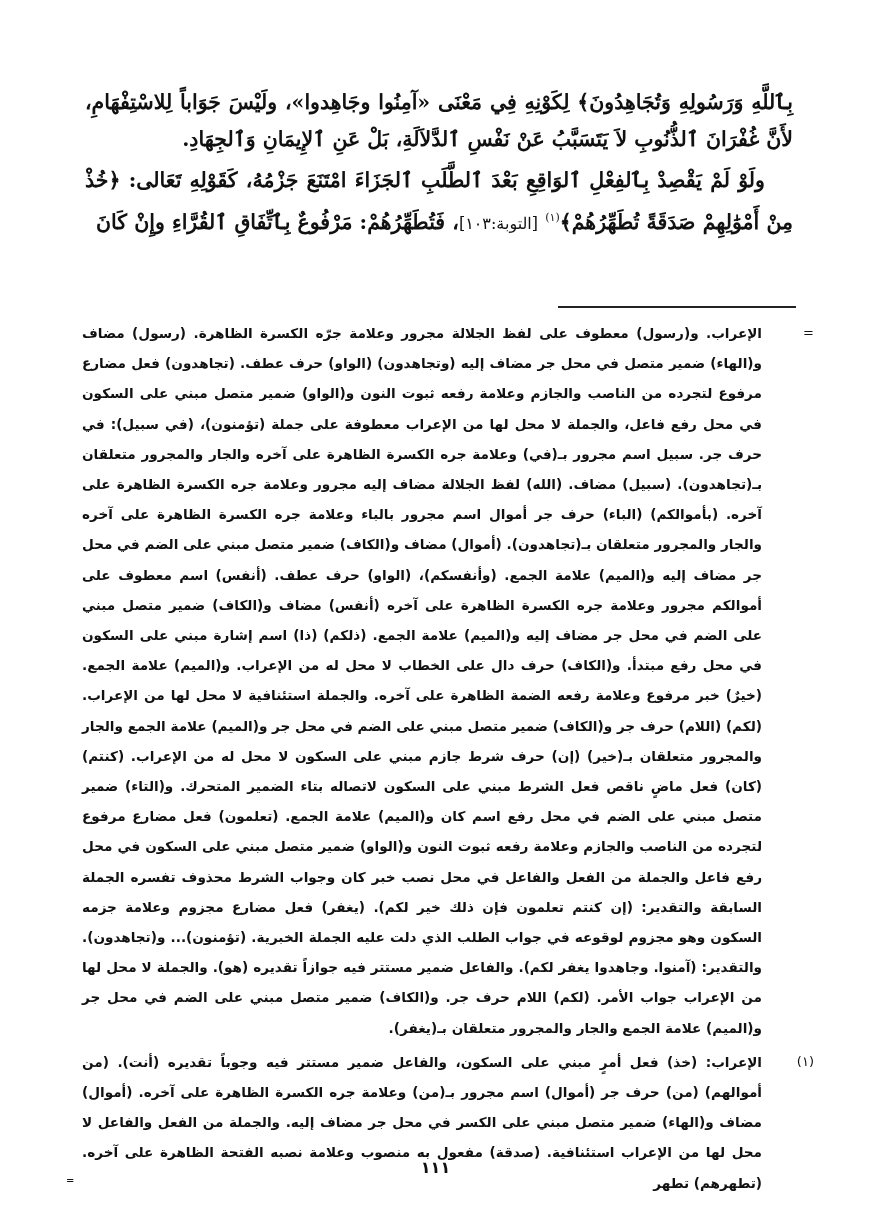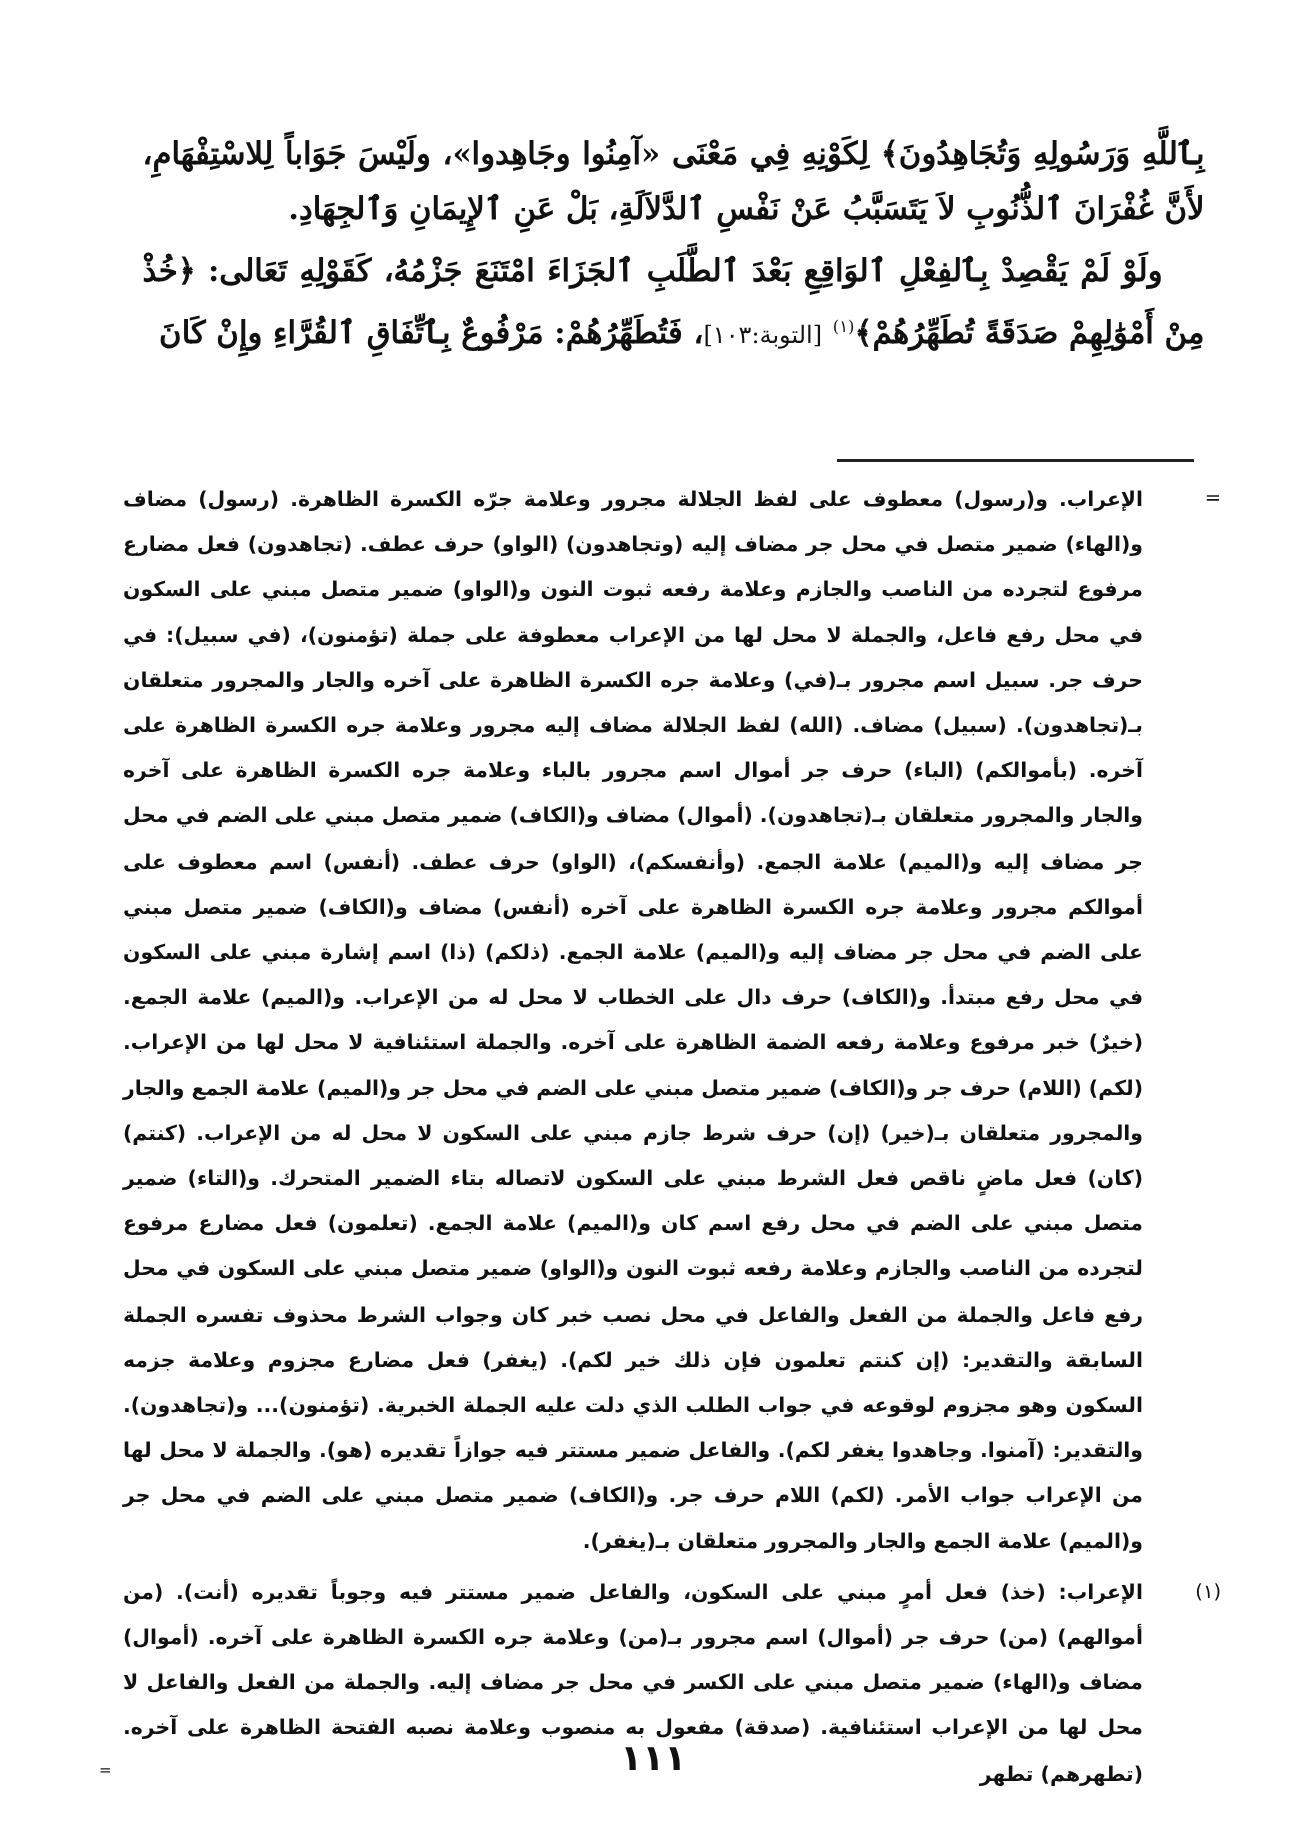--- a/index.html
+++ b/index.html
@@ -1,42 +1,42 @@
 <!DOCTYPE html>
 <html><head>
   <meta charset="utf-8">
   <style>
     html, body { margin: 0; padding: 0; background: #ffffff; }
     body { width: 873px; height: 1219px; position: relative; overflow: hidden; color: #111; }
     .page { position: absolute; left: 0; top: 0; width: 873px; height: 1219px; direction: rtl; }
     .main-text {
       position: absolute; left: 85px; top: 84px; width: 708px;
       font-family: "DejaVu Serif", serif; font-weight: bold; font-size: 20.5px;
-      line-height: 37px; text-align: justify; text-align-last: right; margin-left: 10px;
+      line-height: 37px; text-align: justify; text-align-last: right;
     }
     .main-text p { margin: 0; }
     .main-text p.indent { text-indent: 28px; margin-top: 4px; }
     .verse-ref { font-size: 16px; font-weight: normal; }
     .note-ref { font-size: 11px; vertical-align: super; font-weight: normal; }
     .rule { position: absolute; left: 558px; top: 306px; width: 238px; height: 0; border-top: 2px solid #222; }
     .footnotes {
       position: absolute; left: 82px; top: 318px; width: 680px;
       font-family: "DejaVu Sans", sans-serif; font-weight: bold; font-size: 13.6px;
       line-height: 30.2px;
     }
     .fn { position: relative; margin: 0; text-align: justify; text-align-last: right; }
     .fn + .fn { margin-top: 4px; }
     .fn-marker {
       position: absolute; right: -52px; top: 0; width: 30px; text-align: center;
       font-family: "DejaVu Sans", sans-serif; font-weight: normal; font-size: 13px;
     }
     .cont-marker { position: absolute; left: -16px; bottom: 2px; font-weight: normal; font-size: 10px; }
     .page-number {
       position: absolute; left: 0; top: 1158px; width: 871px; text-align: center;
-      font-family: "DejaVu Sans", sans-serif; font-weight: bold; font-size: 24px; direction: rtl;
+      font-family: "DejaVu Sans", sans-serif; font-weight: bold; font-size: 16px; direction: rtl;
     }
   </style>
 </head>
 <body>
 
 <div class="page">
 
   <div class="main-text">
     <p>بِٱللَّهِ وَرَسُولِهِ وَتُجَاهِدُونَ﴾ لِكَوْنِهِ فِي مَعْنَى «آمِنُوا وجَاهِدوا»، ولَيْسَ جَوَاباً لِلاسْتِفْهَامِ، لأَنَّ غُفْرَانَ ٱلذُّنُوبِ لاَ يَتَسَبَّبُ عَنْ نَفْسِ ٱلدَّلاَلَةِ، بَلْ عَنِ ٱلإِيمَانِ وَٱلجِهَادِ.</p>
     <p class="indent"><span>ولَوْ لَمْ يَقْصِدْ بِٱلفِعْلِ ٱلوَاقِعِ بَعْدَ ٱلطَّلَبِ ٱلجَزَاءَ امْتَنَعَ جَزْمُهُ، كَقَوْلِهِ تَعَالى: ﴿خُذْ مِنْ أَمْوَٰلِهِمْ صَدَقَةً تُطَهِّرُهُمْ﴾</span><span class="note-ref">(١)</span> <span class="verse-ref">[التوبة:١٠٣]</span><span>، فَتُطَهِّرُهُمْ: مَرْفُوعٌ بِٱتِّفَاقِ ٱلقُرَّاءِ وإِنْ كَانَ</span></p>

